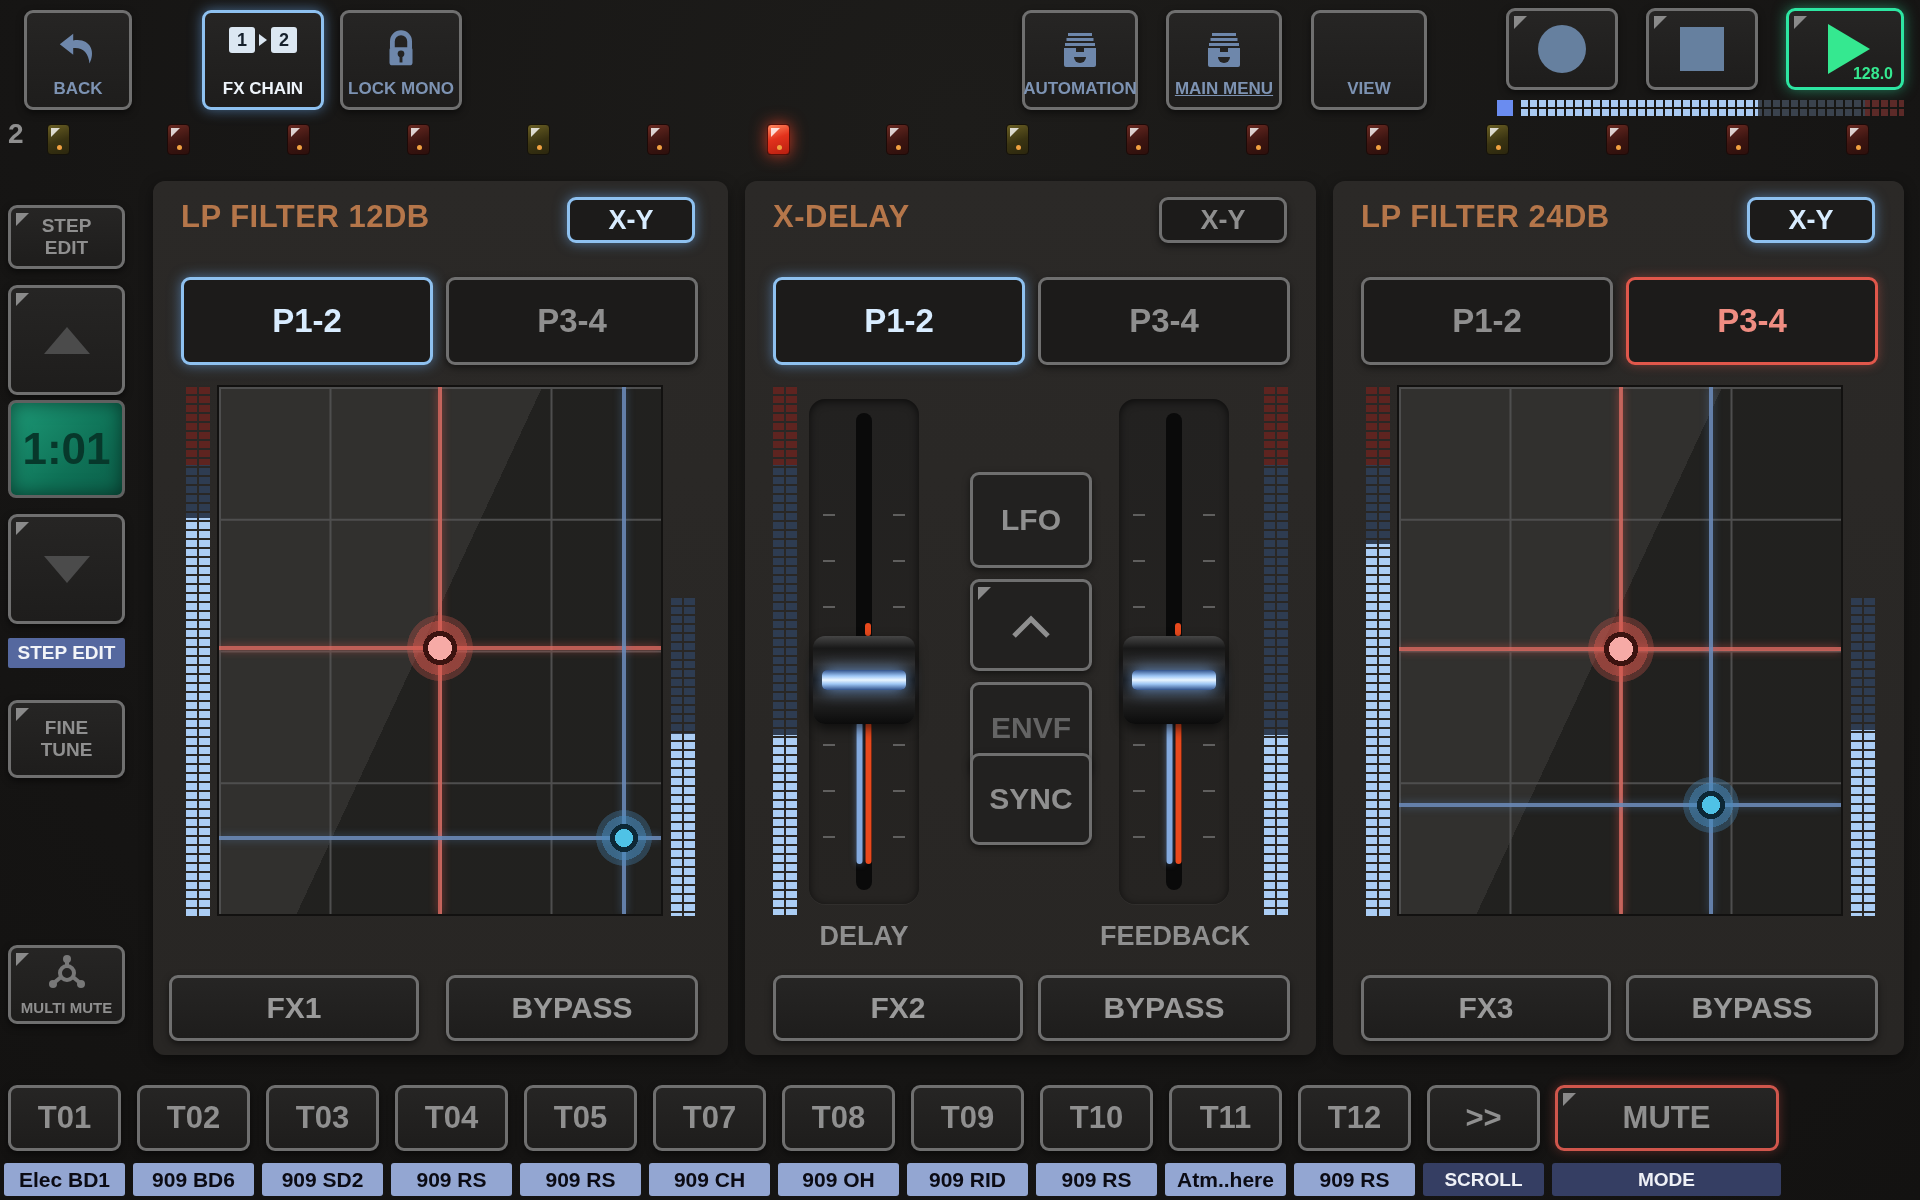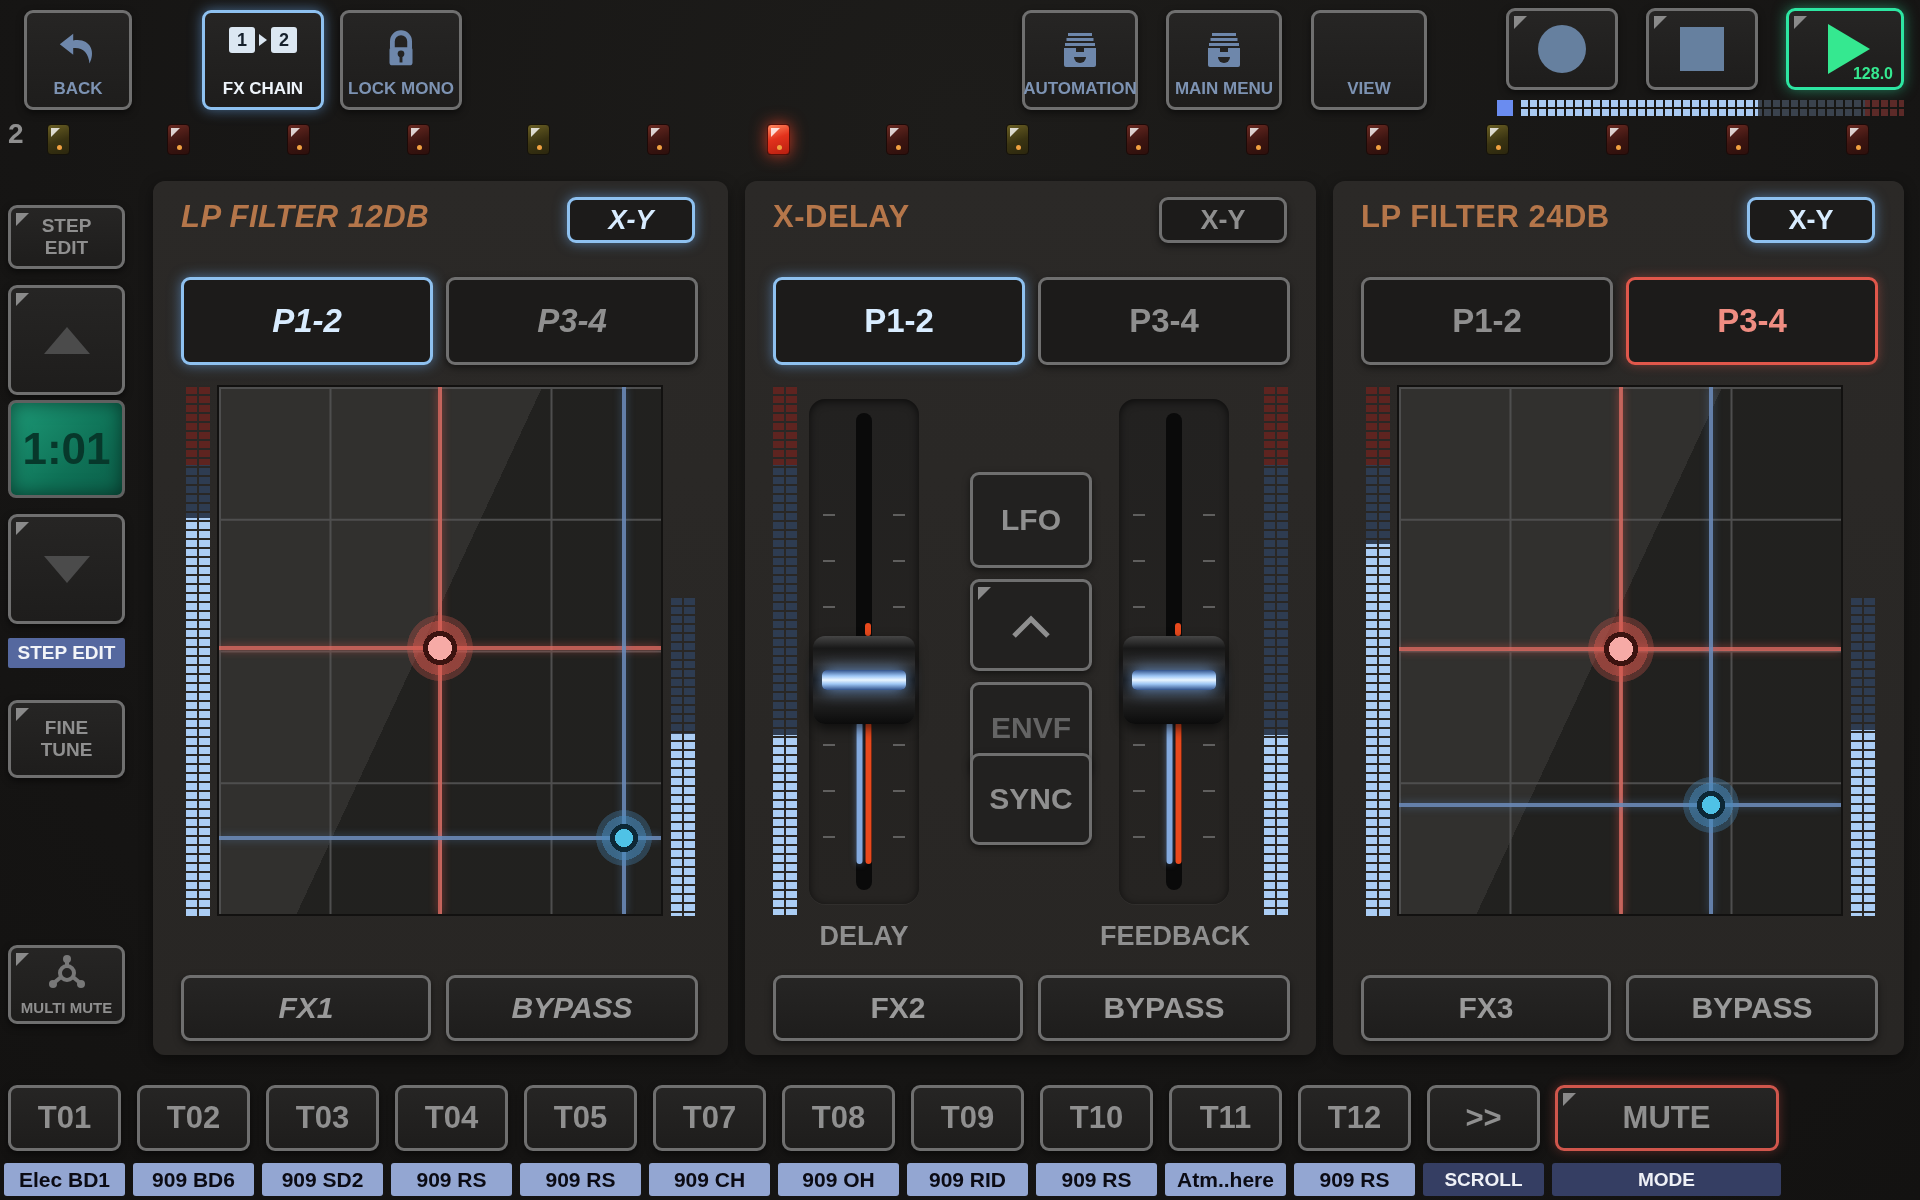--- a/index.html
+++ b/index.html
@@ -151,21 +151,21 @@
           <rect x="10.5" y="11" width="27" height="3"></rect>
           <rect x="9" y="16" width="30" height="3"></rect>
         <path d="M8 21 h32 v17 a2 2 0 0 1 -2 2 h-28 a2 2 0 0 1 -2 -2 z"></path>
         <rect x="20" y="21" width="8" height="4" fill="#242322"></rect>
         <path d="M18 30 a6 6 0 0 0 12 0 z" fill="#242322"></path>
       </svg>
     </span>
     <span>AUTOMATION</span>
   </div>
 
-  <div class="btn toolbtn" style="left:1166px;top:10px;width:116px;height:100px;">
+  <div class="btn toolbtn" style="left:1166px;top:10px;width:116px;height:100px;text-decoration:underline;">
     <span class="ticon">
       <svg width="48" height="48" viewBox="0 0 48 48" fill="#6e87ab">
         <rect x="12" y="6" width="24" height="3"></rect>
           <rect x="10.5" y="11" width="27" height="3"></rect>
           <rect x="9" y="16" width="30" height="3"></rect>
         <path d="M8 21 h32 v17 a2 2 0 0 1 -2 2 h-28 a2 2 0 0 1 -2 -2 z"></path>
         <rect x="20" y="21" width="8" height="4" fill="#242322"></rect>
         <path d="M18 30 a6 6 0 0 0 12 0 z" fill="#242322"></path>
       </svg>
     </span>
@@ -281,21 +281,21 @@
           <circle cx="24" cy="6" r="4" fill="#787878" stroke="none"></circle>
         <line x1="18" y1="24" x2="12" y2="29"></line>
           <circle cx="10" cy="31" r="4" fill="#787878" stroke="none"></circle>
         <line x1="30" y1="24" x2="36" y2="29"></line>
           <circle cx="38" cy="31" r="4" fill="#787878" stroke="none"></circle>
       </svg>
     </span>
     <span>MULTI MUTE</span>
   </div>
 
-  <div class="panel" style="left:153px;width:575px;font-style:italic;">
+  <div class="panel" style="left:153px;width:575px;">
     <div class="ptitle">LP FILTER 12DB</div>
     <div class="btn xybtn blue">
       <span>X-Y</span>
     </div>
     <div class="btn pbtn blue" style="left:28px;">
       <span>P1-2</span>
     </div>
     <div class="btn pbtn plain" style="left:293px;">
       <span>P3-4</span>
     </div>
@@ -311,21 +311,21 @@
 
     <div class="padbox">
       <div class="vline redl" style="left: 50%;"></div>
       <div class="hline redl" style="top: 49.5%;"></div>
       <div class="vline bluel" style="left: 91.7%;"></div>
       <div class="hline bluel" style="top: 85.5%;"></div>
       <div class="puck redp" style="left: 50%; top: 49.5%;"></div>
       <div class="puck bluep" style="left: 91.7%; top: 85.5%;"></div>
     </div>
 
-    <div class="btn fxbtn" style="left:28px;text-align:right;">
+    <div class="btn fxbtn" style="left:16px;text-align:right;">
       <span>FX1</span>
     </div>
     <div class="btn fxbtn" style="left:293px;width:252px;">
       <span>BYPASS</span>
     </div>
   </div>
 
   <div class="panel" style="left:745px;width:571px;">
     <div class="ptitle">X-DELAY</div>
     <div class="btn xybtn plain">

